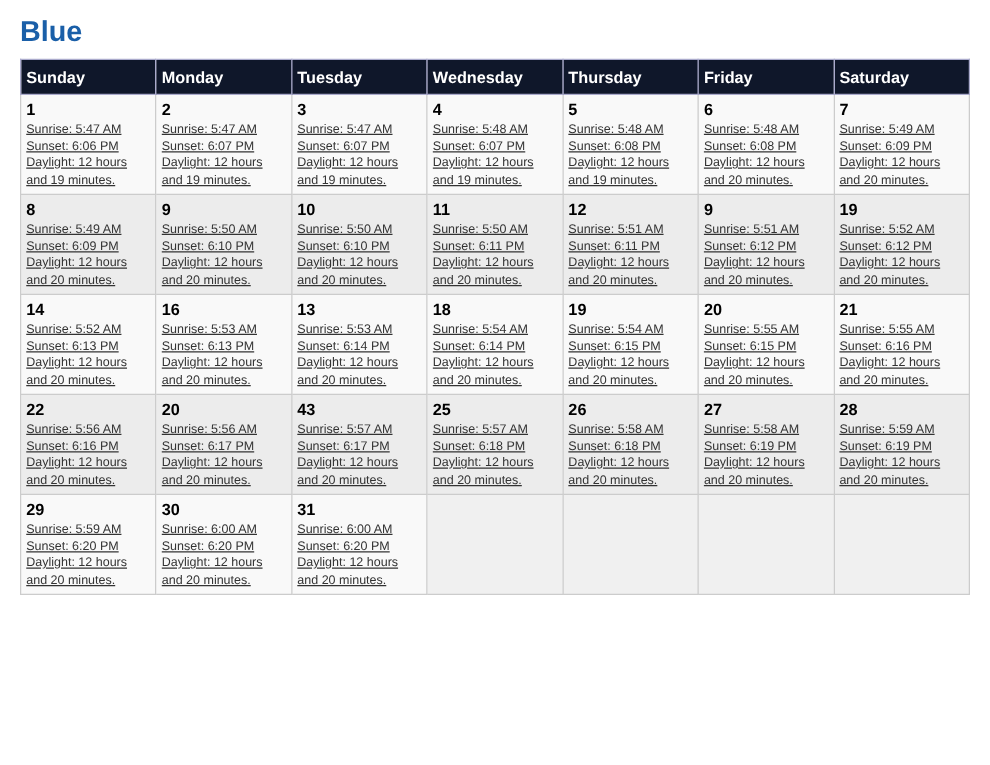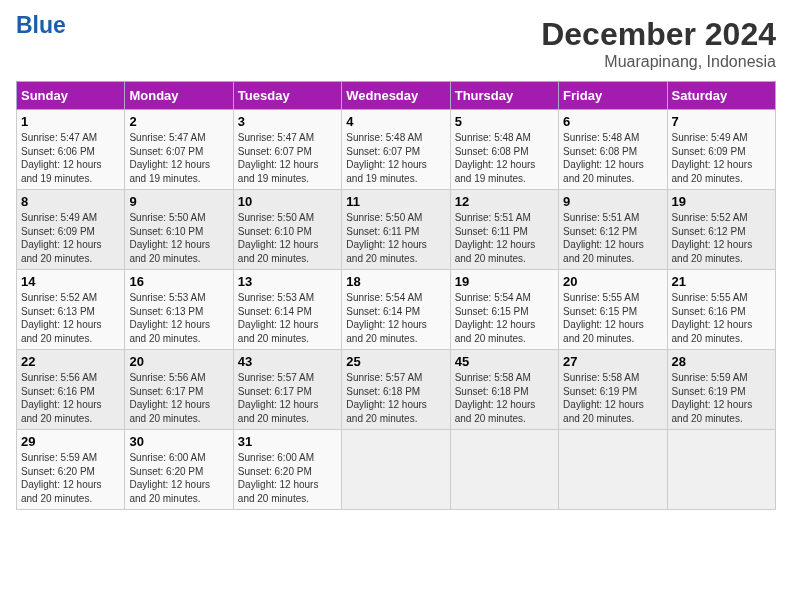--- a/index.html
+++ b/index.html
@@ -39,21 +39,21 @@
     .subtitle {
       font-size: 16px;
       color: #555;
     }
     table {
       width: 100%;
       border-collapse: collapse;
       font-size: 11px;
     }
     thead tr th {
-      background-color: #a21caf;
+      background-color: #0f172a;
       color: #fff;
       padding: 6px 4px;
       text-align: left;
       font-size: 13px;
       font-weight: bold;
       border: 1px solid #aac;
     }
     tbody tr td {
       vertical-align: top;
       padding: 4px;
@@ -70,35 +70,32 @@
     .day-num {
       font-size: 13px;
       font-weight: bold;
       display: block;
       margin-bottom: 2px;
     }
     .day-detail {
       font-size: 10px;
       color: #333;
       line-height: 1.35;
+      text-decoration: underline;
     }
     .empty-cell {
       background-color: #f0f0f0 !important;
     }
   </style>
 </head>
 <body>
 
 <div class="header-area">
   <div class="logo">
     <span class="logo-text" style="color:#1a5fa8;font-size:23px;margin-top:-2px;">Blue</span>
-  </div>
-  <div class="title-area">
-    <div class="main-title">December 2024</div>
-    <div class="subtitle">Muarapinang, Indonesia</div>
   </div>
 </div>
 
 <table>
   <thead>
     <tr>
     <th>Sunday</th>
         <th>Monday</th>
         <th>Tuesday</th>
         <th>Wednesday</th>
@@ -133,21 +130,21 @@
         <td><span class="day-num">18</span><span class="day-detail">Sunrise: 5:54 AM<br>Sunset: 6:14 PM<br>Daylight: 12 hours and 20 minutes.</span></td>
         <td><span class="day-num">19</span><span class="day-detail">Sunrise: 5:54 AM<br>Sunset: 6:15 PM<br>Daylight: 12 hours and 20 minutes.</span></td>
         <td><span class="day-num">20</span><span class="day-detail">Sunrise: 5:55 AM<br>Sunset: 6:15 PM<br>Daylight: 12 hours and 20 minutes.</span></td>
         <td><span class="day-num">21</span><span class="day-detail">Sunrise: 5:55 AM<br>Sunset: 6:16 PM<br>Daylight: 12 hours and 20 minutes.</span></td>
       </tr>
       <tr>
         <td><span class="day-num">22</span><span class="day-detail">Sunrise: 5:56 AM<br>Sunset: 6:16 PM<br>Daylight: 12 hours and 20 minutes.</span></td>
         <td><span class="day-num">20</span><span class="day-detail">Sunrise: 5:56 AM<br>Sunset: 6:17 PM<br>Daylight: 12 hours and 20 minutes.</span></td>
         <td><span class="day-num">43</span><span class="day-detail">Sunrise: 5:57 AM<br>Sunset: 6:17 PM<br>Daylight: 12 hours and 20 minutes.</span></td>
         <td><span class="day-num">25</span><span class="day-detail">Sunrise: 5:57 AM<br>Sunset: 6:18 PM<br>Daylight: 12 hours and 20 minutes.</span></td>
-        <td><span class="day-num">45</span><span class="day-detail">Sunrise: 5:58 AM<br>Sunset: 6:18 PM<br>Daylight: 12 hours and 20 minutes.</span></td>
+        <td><span class="day-num">26</span><span class="day-detail">Sunrise: 5:58 AM<br>Sunset: 6:18 PM<br>Daylight: 12 hours and 20 minutes.</span></td>
         <td><span class="day-num">27</span><span class="day-detail">Sunrise: 5:58 AM<br>Sunset: 6:19 PM<br>Daylight: 12 hours and 20 minutes.</span></td>
         <td><span class="day-num">28</span><span class="day-detail">Sunrise: 5:59 AM<br>Sunset: 6:19 PM<br>Daylight: 12 hours and 20 minutes.</span></td>
       </tr>
       <tr>
         <td><span class="day-num">29</span><span class="day-detail">Sunrise: 5:59 AM<br>Sunset: 6:20 PM<br>Daylight: 12 hours and 20 minutes.</span></td>
         <td><span class="day-num">30</span><span class="day-detail">Sunrise: 6:00 AM<br>Sunset: 6:20 PM<br>Daylight: 12 hours and 20 minutes.</span></td>
         <td><span class="day-num">31</span><span class="day-detail">Sunrise: 6:00 AM<br>Sunset: 6:20 PM<br>Daylight: 12 hours and 20 minutes.</span></td>
         <td class="empty-cell"></td>
         <td class="empty-cell"></td>
         <td class="empty-cell"></td>

